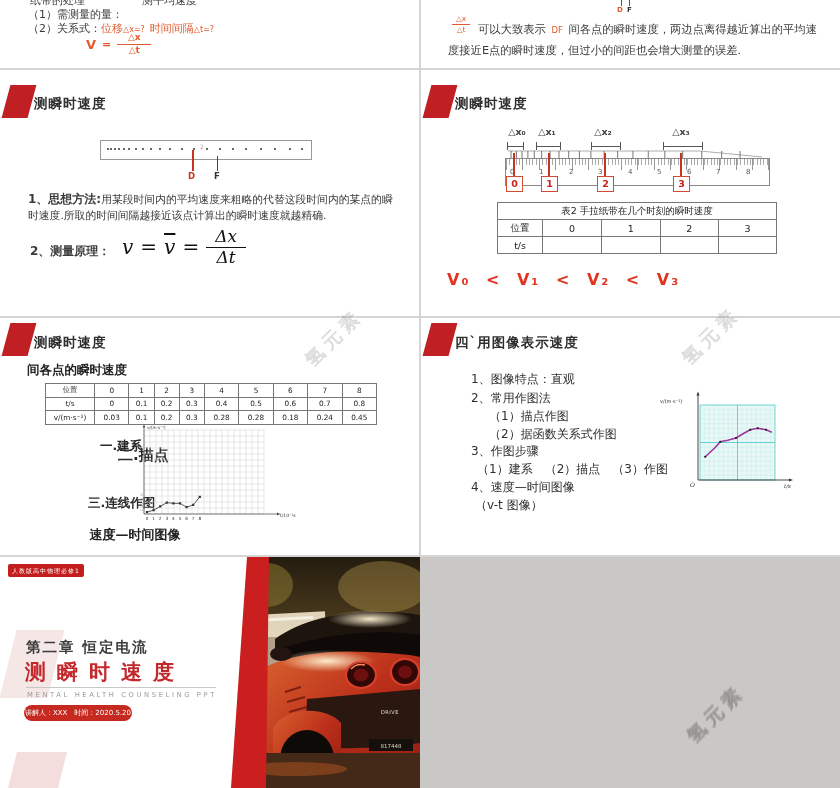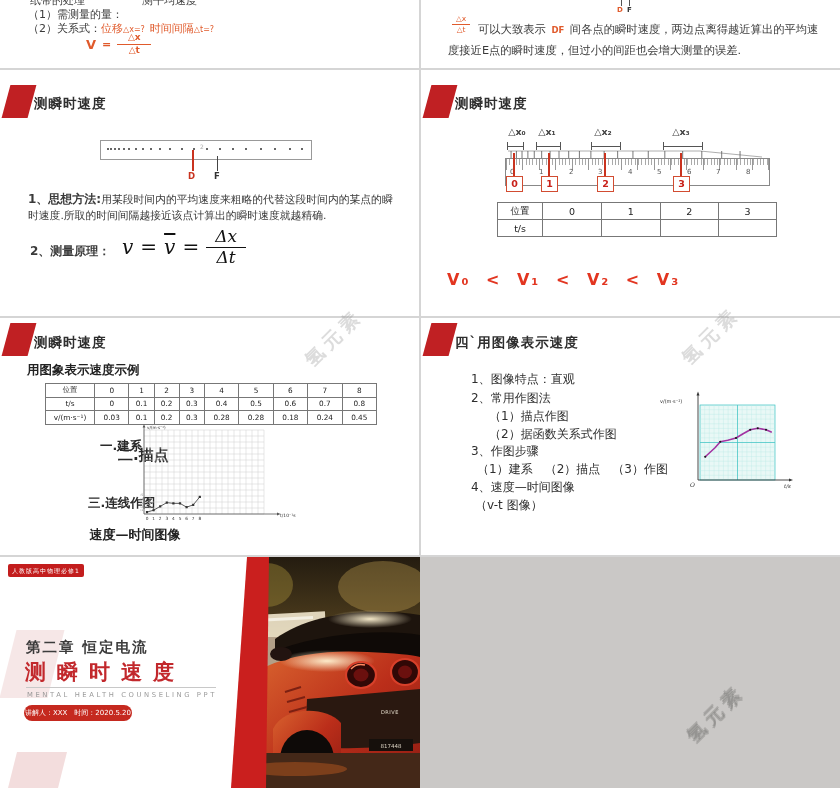--- a/index.html
+++ b/index.html
@@ -67,21 +67,21 @@
     <div class="abs" style="left:208px;top:0;width:1px;height:6px;background:#555"></div>
     <div class="abs org" style="left:196px;top:6px;font-size:7px;font-weight:bold">D</div>
     <div class="abs" style="left:206px;top:6px;font-size:7px;font-weight:bold;color:#333">F</div>
     <div class="sfrac" style="left:31px;top:15px;width:18px">
       <span class="org" style="font-size:7.5px">△x</span>
       <span class="bar" style="height:1px;background:#e05a2b;width:100%;margin:1px 0"></span>
       <span class="org" style="font-size:7.5px">△t</span>
     </div>
     <div class="abs" style="left:57px;top:22px;font-size:11.3px;white-space:nowrap">
       <span>可以大致表示</span>
-      <span class="org" style="font-size:8.5px;font-weight:bold;margin:6px 2px">DF</span>
+      <span class="org" style="font-size:8.5px;font-weight:normal;margin:6px 2px">DF</span>
       <span>间各点的瞬时速度，两边点离得越近算出的平均速</span>
     </div>
     <div class="abs" style="left:27px;top:43px;font-size:11.3px;white-space:nowrap">度接近E点的瞬时速度，但过小的间距也会增大测量的误差.</div>
   </div>
 
   <div class="slide" style="left:0;top:70px;width:419px;height:246px">
     <div class="flag" style="left:6px;top:15px"></div>
     <div class="stitle" style="left:34px;top:25px">测瞬时速度</div>
     <div class="tapebox" id="tape" style="left:100px;top:70px;width:210px;height:18px">
         <span style="position: absolute; width: 2px; height: 2px; border-radius: 50%; background: rgb(51, 51, 51); top: 7px; left: 6.03px;"></span>
@@ -181,20 +181,23 @@
     <div class="redline" style="left:127px;top:83px;height:23px"></div>
     <div class="redline" style="left:183px;top:83px;height:23px"></div>
     <div class="redline" style="left:259px;top:83px;height:23px"></div>
     <div class="redbox" style="left:85px;top:106px">0</div>
     <div class="redbox" style="left:120px;top:106px">1</div>
     <div class="redbox" style="left:176px;top:106px">2</div>
     <div class="redbox" style="left:252px;top:106px">3</div>
 
     <table class="abs" style="left:76px;top:132px;width:280px;font-size:9.5px;color:#222">
       <tbody>
+          <tr>
+            <td colspan="5" style="height:16px">表2 手拉纸带在几个时刻的瞬时速度</td>
+          </tr>
       <tr>
         <td style="width:45px;height:16px">位置</td>
         <td style="width:59px">0</td>
         <td style="width:59px">1</td>
         <td style="width:59px">2</td>
         <td style="width:58px">3</td>
       </tr>
       <tr>
         <td style="height:16px">t/s</td>
         <td></td>
@@ -203,21 +206,21 @@
         <td></td>
       </tr>
     </tbody>
       </table>
     <div class="abs" style="left:26px;top:200px;font-size:16px;font-weight:bold;color:#e23520;letter-spacing:2px;word-spacing:8px">V₀ &lt; V₁ &lt; V₂ &lt; V₃</div>
   </div>
 
   <div class="slide" style="left:0;top:318px;width:419px;height:237px">
     <div class="flag" style="left:6px;top:5px"></div>
     <div class="stitle" style="left:34px;top:16px">测瞬时速度</div>
-    <div class="abs" style="left:27px;top:44px;font-size:12.5px;font-weight:bold;color:#222">用图象表示速度示例</div>
+    <div class="abs" style="left:27px;top:44px;font-size:12.5px;font-weight:bold;color:#222">间各点的瞬时速度</div>
     <table class="abs" style="left:45px;top:65px;width:332px;font-size:7.3px;color:#222">
       <tbody>
           <tr>
         <td style="width:48px;height:12.5px">位置</td>
         <td>0</td>
         <td>1</td>
         <td>2</td>
         <td>3</td>
         <td>4</td>
         <td>5</td>

